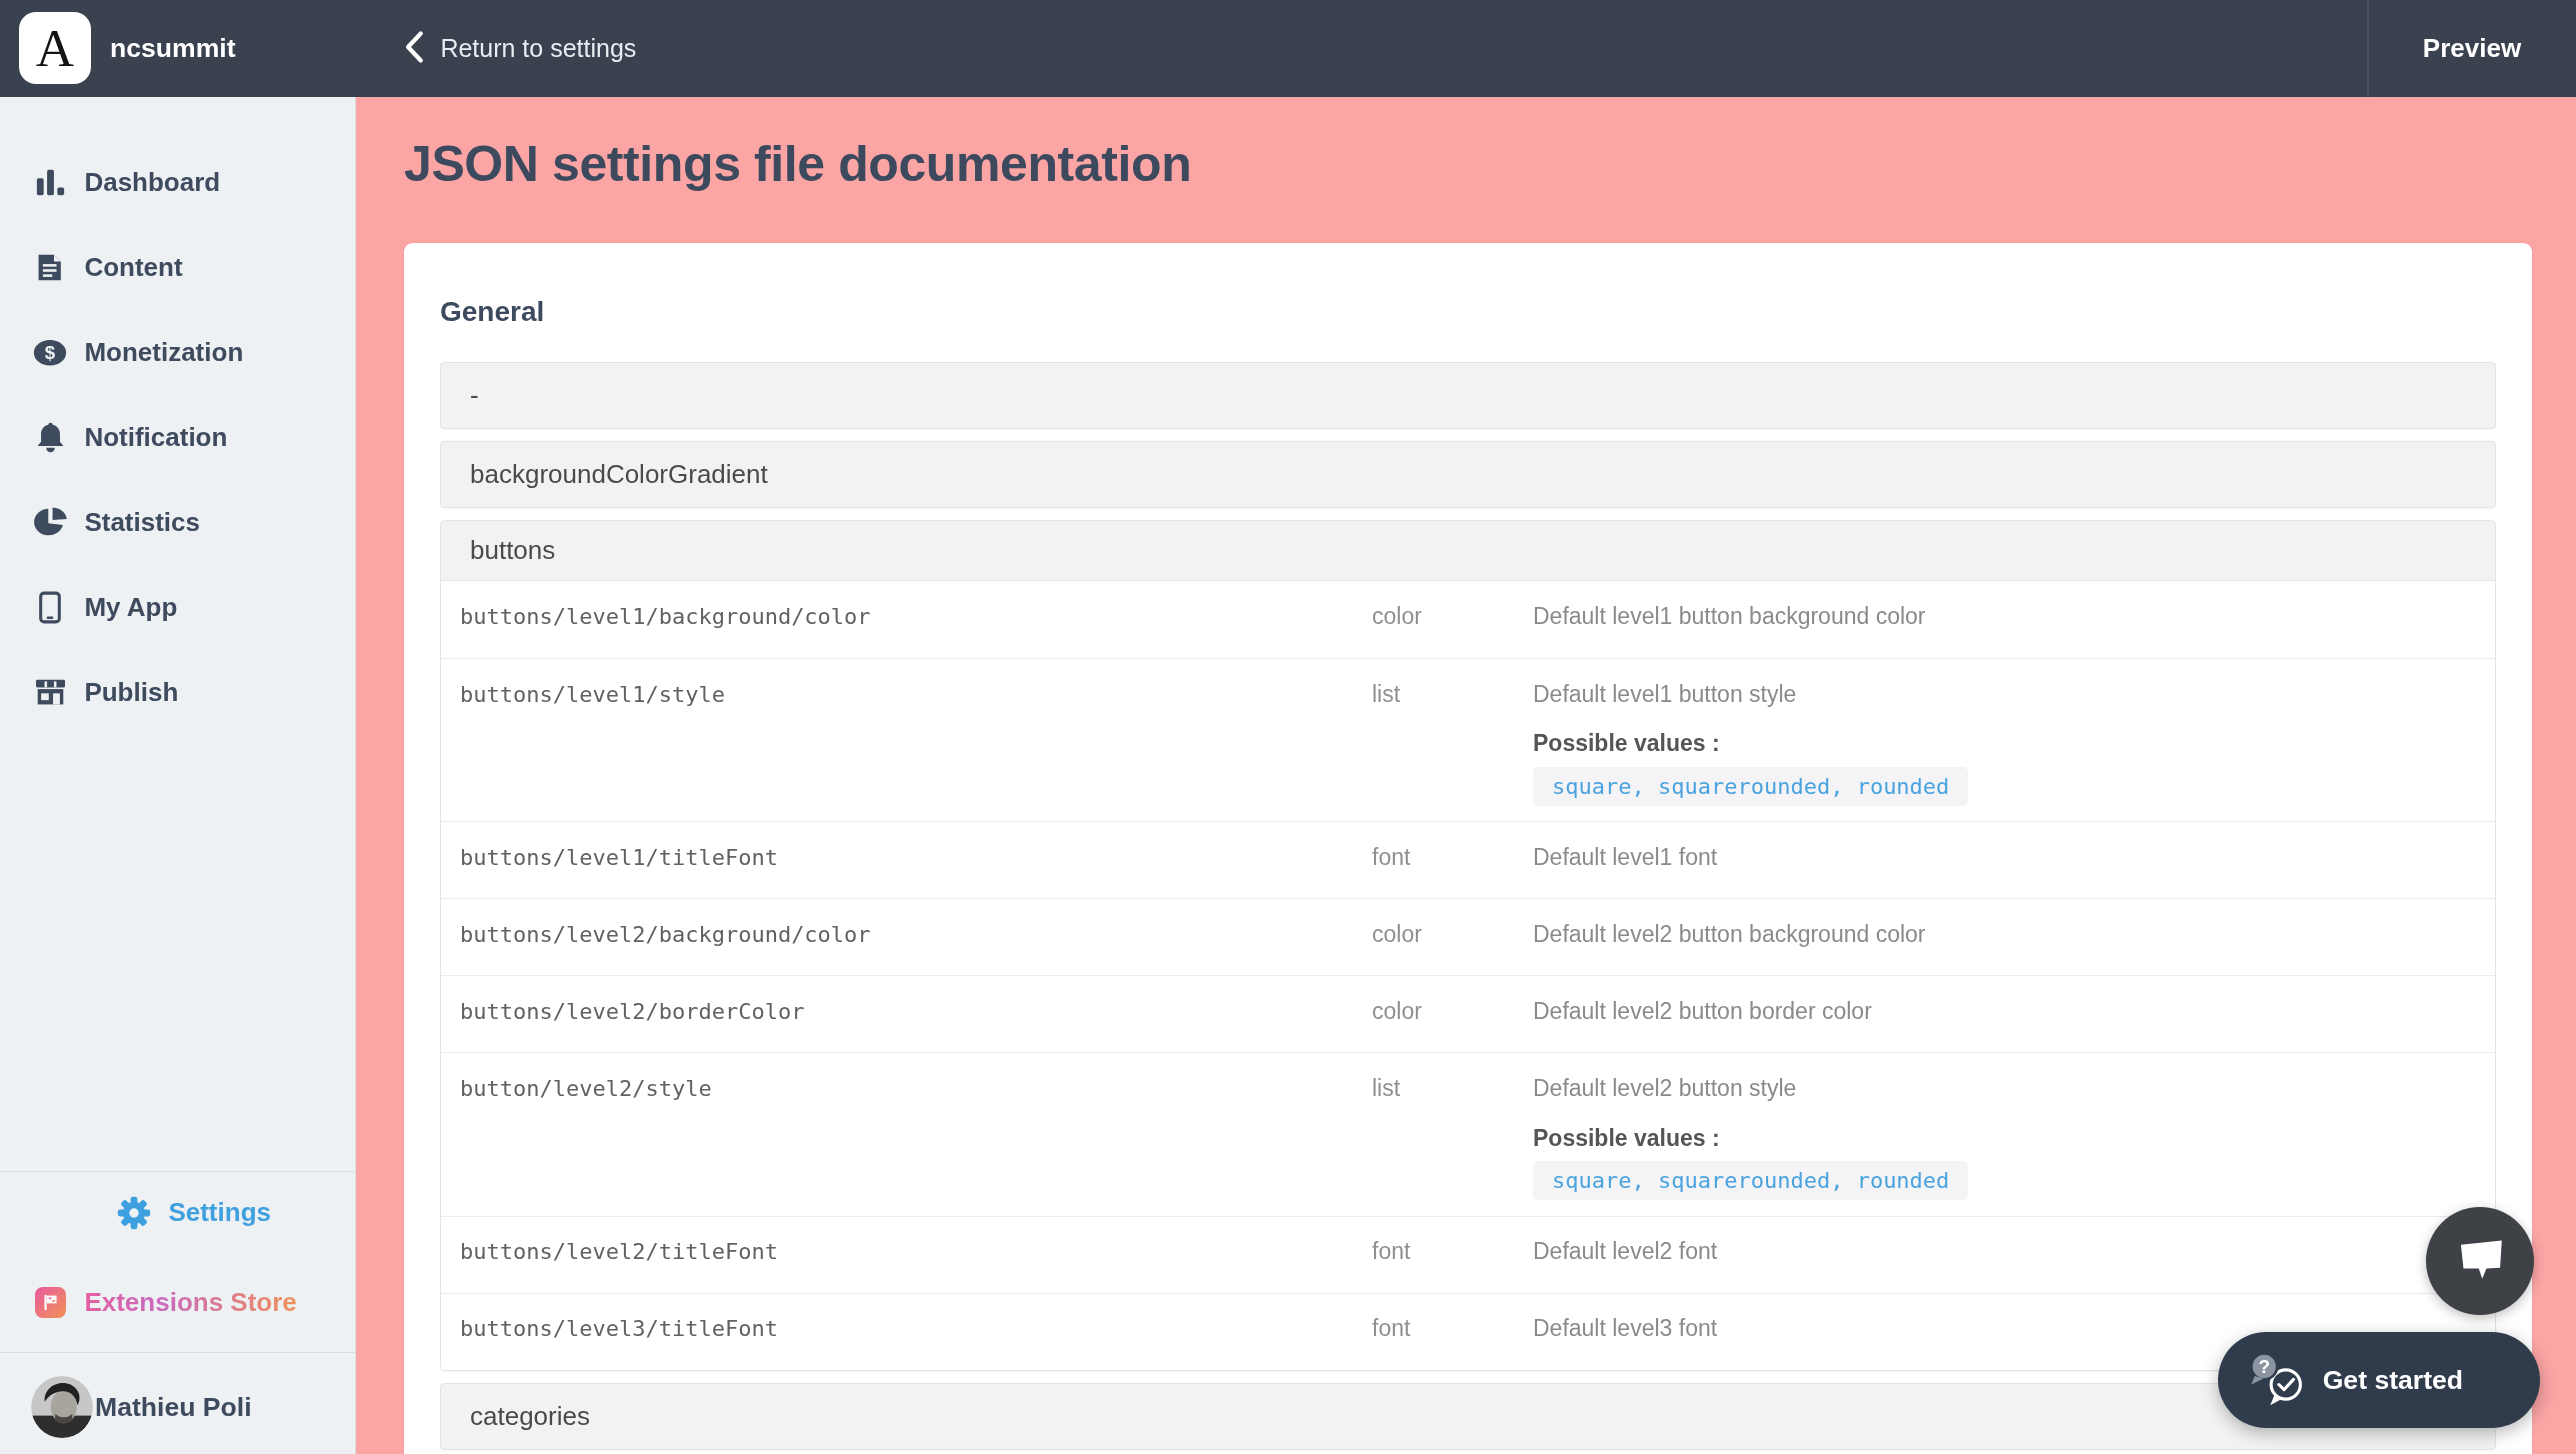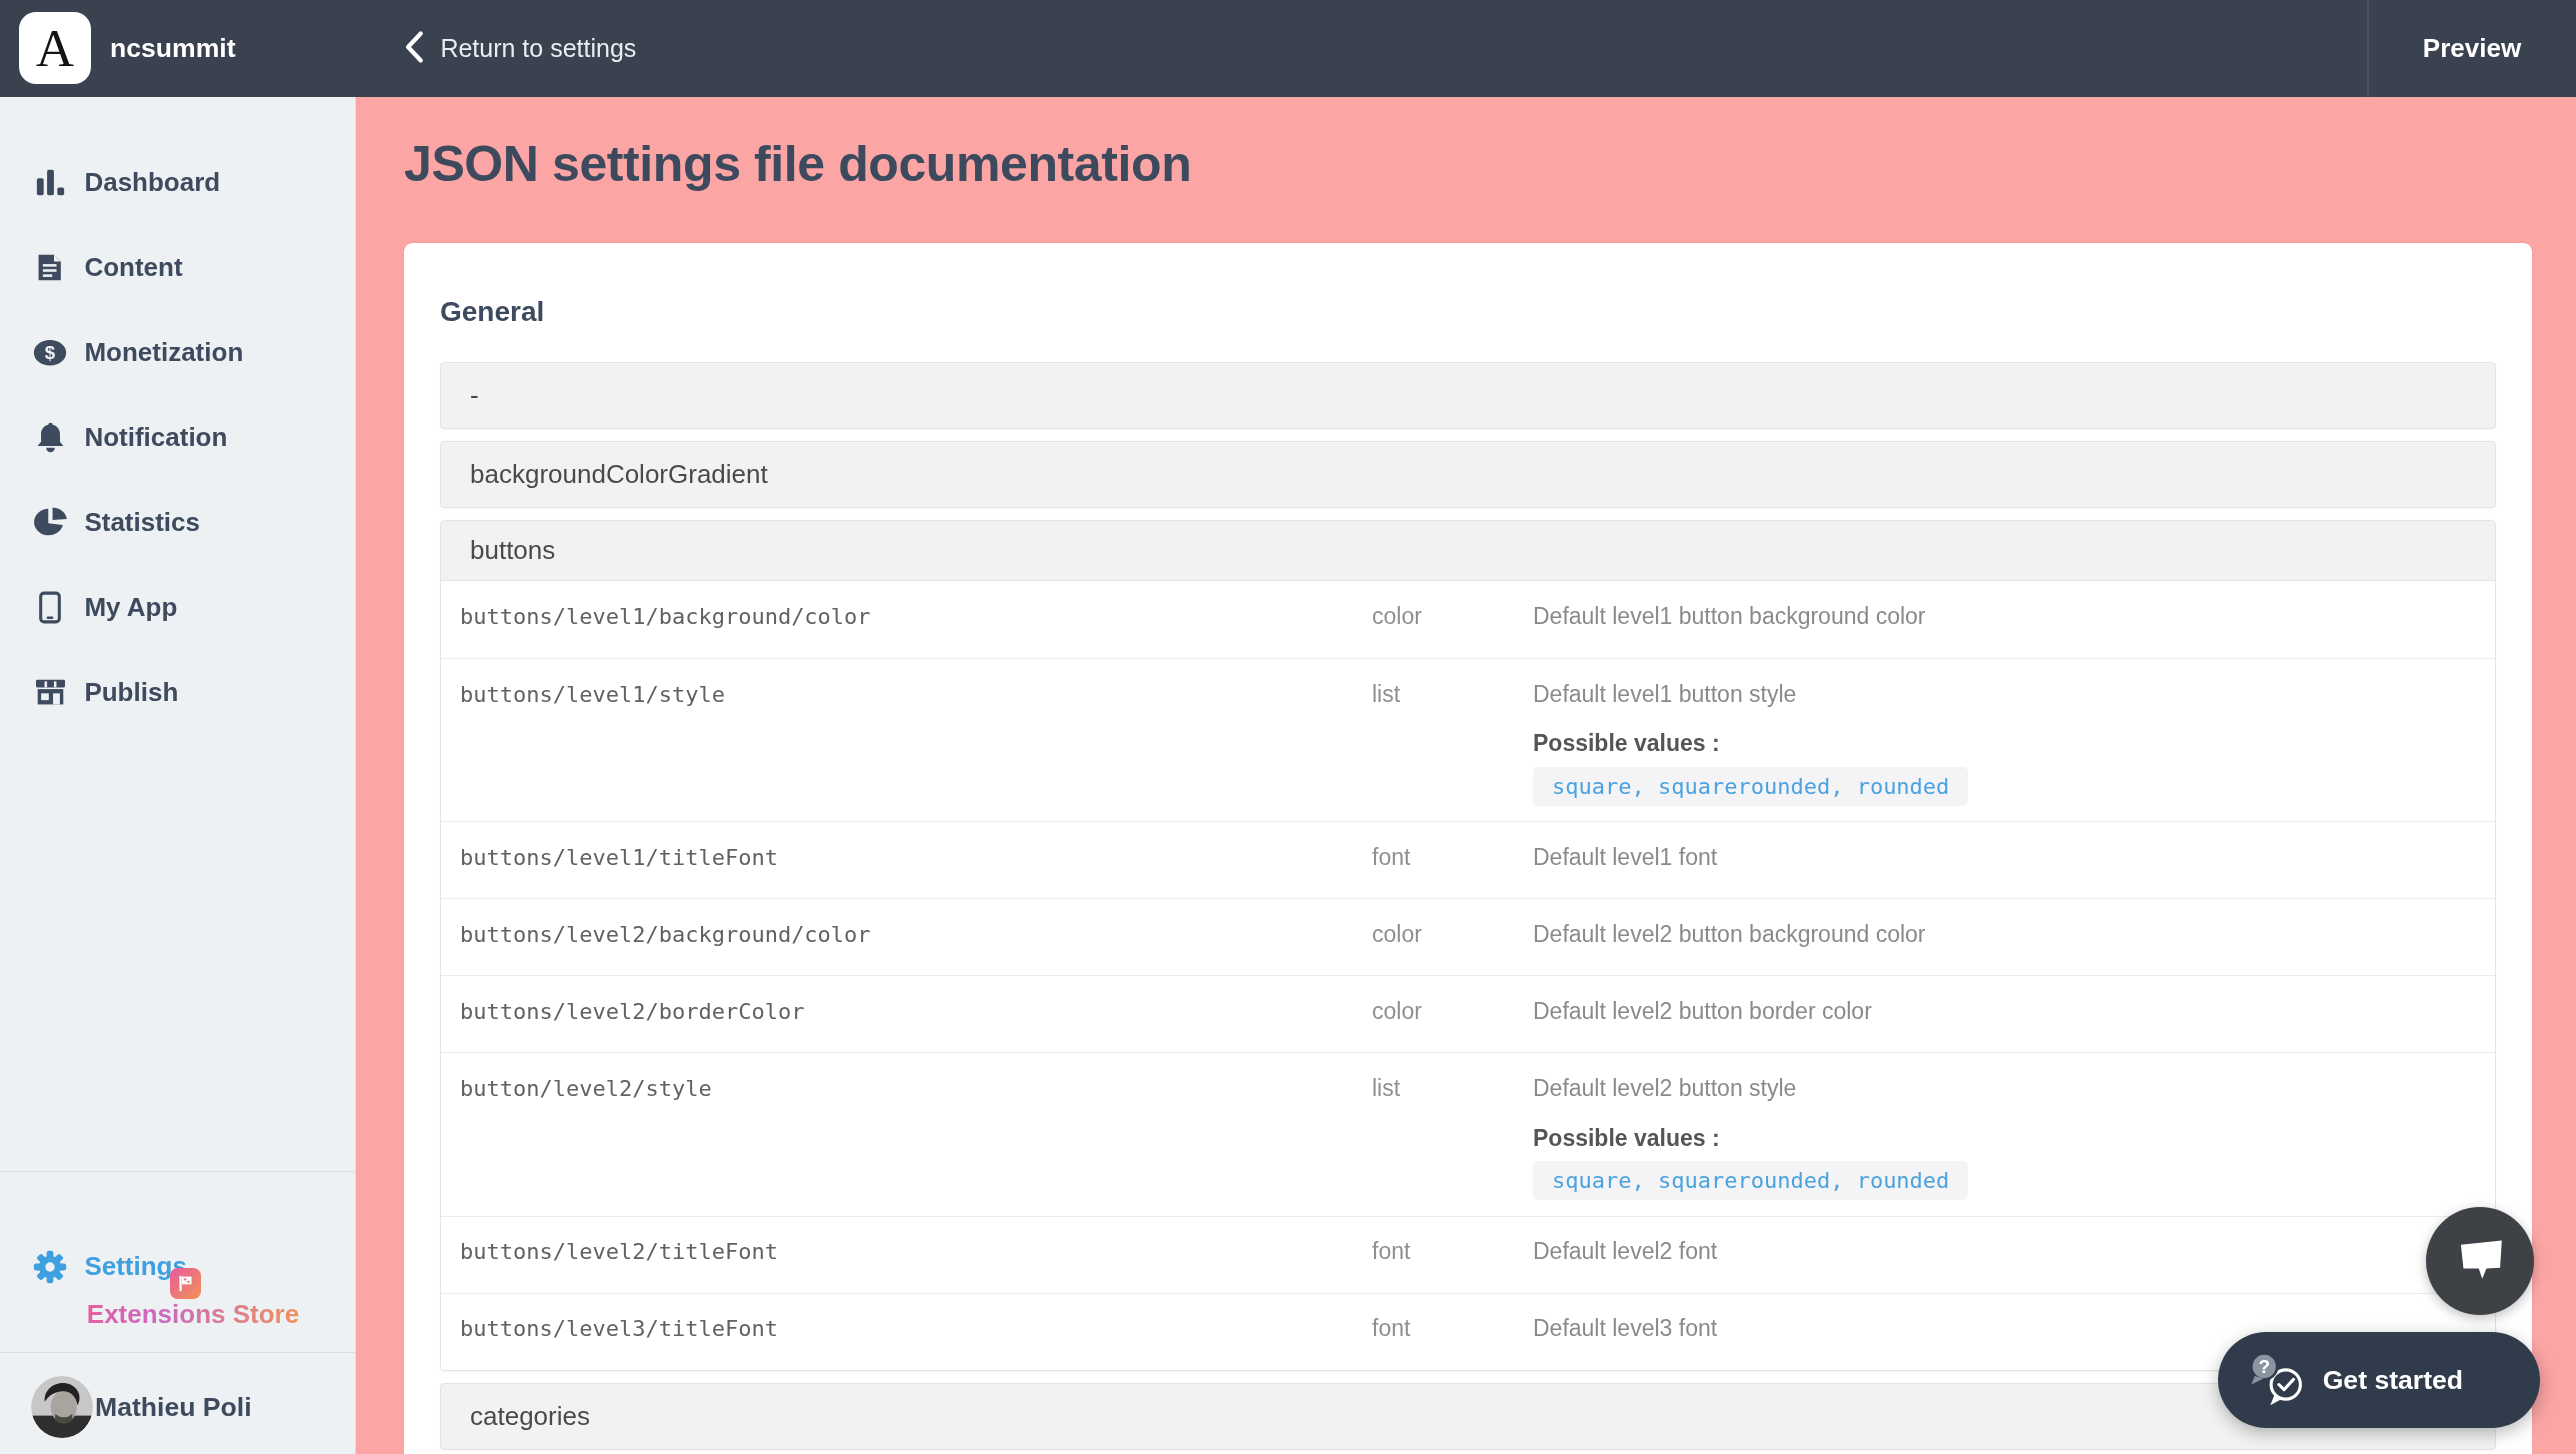--- a/index.html
+++ b/index.html
@@ -27,23 +27,23 @@
   
   .sidebar { position:absolute; left:0; top:97px; width:356px; height:1357px;
     background:#EEF1F3; border-right:1.7px solid #DADFE2; z-index:20; }
   .side-items { position:absolute; left:0; top:43px; width:100%; }
   .side-item { height:85px; display:flex; align-items:center; padding-left:31px; cursor:pointer; }
   .side-ic { width:38px; display:flex; justify-content:center; align-items:center; margin-right:15.4px; }
   .side-label { font-size:26px; font-weight:600; color:#3E4A5E; }
   .side-divider { position:absolute; left:0; width:100%; height:0.9px; background:#D7DDE0; }
   .sd1 { top:1074px; } .sd2 { top:1255px; }
   .side-item.abs { position:absolute; left:0; width:100%; }
-  .settings-item { top:1135px; height:69px; }
+  .settings-item { top:1081px; height:69px;justify-content:center; }
   .settings-item .side-label { color:#3FA0E0; }
-  .ext-item { top:1171px; height:69px;flex-direction:column; }
+  .ext-item { top:1171px; height:69px; }
   .ext-label { font-size:26px; font-weight:600;
     background:linear-gradient(90deg,#E55FA0 0%,#C96AC0 35%,#EF9159 100%);
     -webkit-background-clip:text; background-clip:text; color:transparent; }
   .ext-tile { width:31px; height:31px; border-radius:7.7px;
     background:linear-gradient(135deg,#E85A9E,#F09356);
     display:flex; align-items:center; justify-content:center; }
   .user-row { position:absolute; left:31px; top:1279px; display:flex; align-items:center; cursor:pointer; }
   .avatar { width:62px; height:62px; border-radius:50%; overflow:hidden; flex:0 0 auto; }
   .user-name { margin-left:2px; font-size:26.6px; font-weight:bold; color:#3E4A5E; }
 

